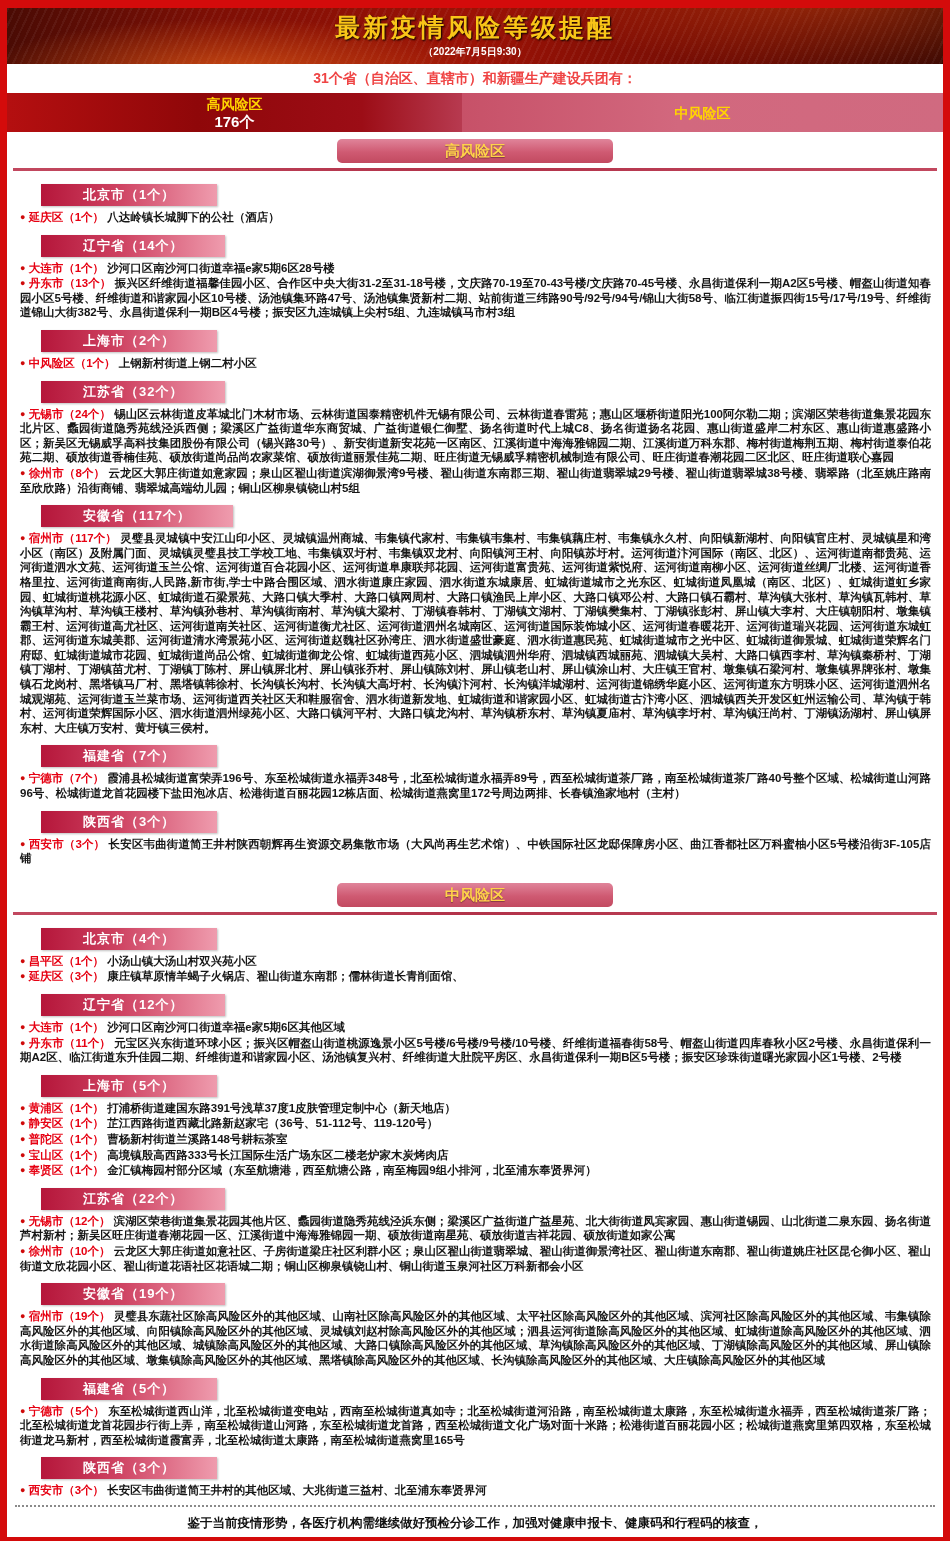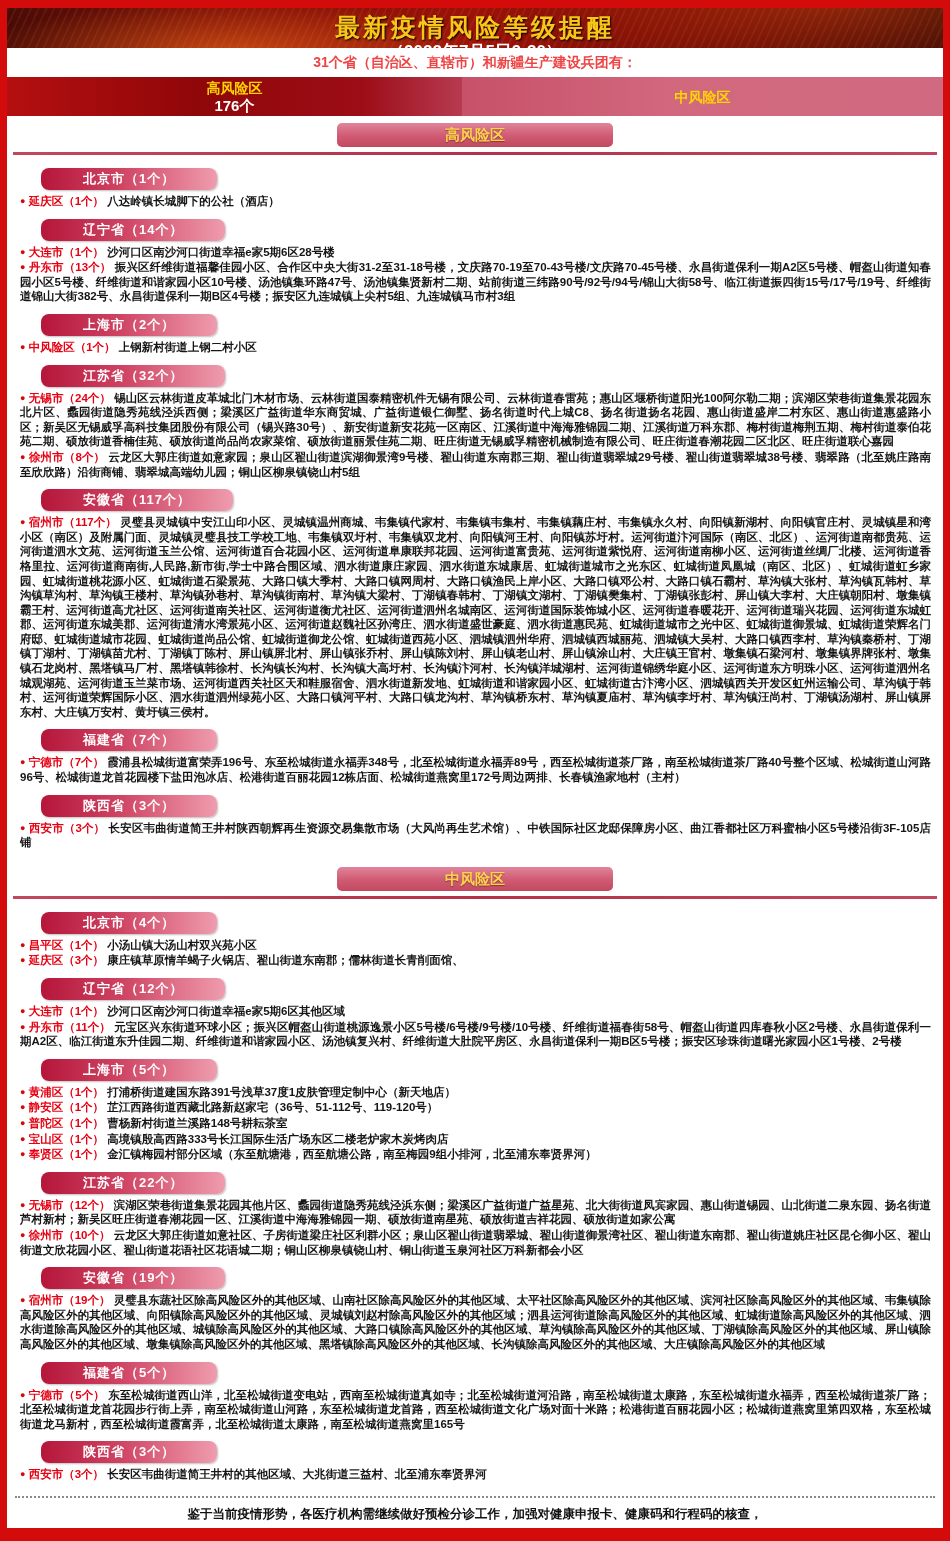--- a/index.html
+++ b/index.html
@@ -5,32 +5,32 @@
   * { margin:0; padding:0; box-sizing:border-box; }
   html,body { background:#fff; }
   body { width:950px; font-family:"Liberation Sans","DejaVu Sans",sans-serif; }
   .page {
     width:950px; min-height:1541px; background:#fff;
     border:7px solid #d40b0b; border-top-width:8px; border-bottom-width:13px;
     display:flex; flex-direction:column;
   }
   
   .banner {
-    height:40px; position:relative; text-align:center; padding-top:4px;
+    height:56px; position:relative; text-align:center; padding-top:4px;
     background:
       radial-gradient(ellipse 420px 90px at 24% 115%, rgba(255,120,30,.55), rgba(255,120,30,0) 60%),
       radial-gradient(ellipse 500px 120px at 88% -20%, rgba(255,90,20,.35), rgba(255,90,20,0) 60%),
       repeating-linear-gradient(115deg, rgba(255,255,255,.05) 0 2px, rgba(0,0,0,0) 2px 7px),
       linear-gradient(90deg,#4a0b04 0%,#7e0f05 22%,#9c1206 50%,#6f0d04 78%,#3f0a03 100%);
   }
   .banner-title {
     font-size:25px; font-weight:bold; letter-spacing:3px; color:#f9c518;
     text-shadow:1px 1px 2px #000; line-height:30px;
   }
-  .banner-date { font-size:17px; font-weight:bold; color:#ffffff; line-height:19px; }
+  .banner-date { font-size:10px; font-weight:bold; color:#ffffff; line-height:19px; }
   
   .subtitle { text-align:center; font-size:14px; font-weight:bold; color:#ef4444; padding:6px 0 5px; }
   
   .statbar { display:flex; height:39px; width:100%; }
   .stat { display:flex; flex-direction:column; justify-content:center; text-align:center; }
   .stat.high {
     width:48.6%;
     background:linear-gradient(90deg,#b40f10 0%,#8f0709 42%,#9c0d16 78%,#b73a50 100%);
   }
   .stat.med {
@@ -44,21 +44,21 @@
   .section + .section { margin-top:10px; }
   .section-pill {
     width:276px; margin:7px auto 5px; height:24px; line-height:24px; text-align:center;
     background:linear-gradient(180deg,#e0849a 0%,#cf5a72 55%,#c24a60 100%);
     border-radius:5px; font-size:15px; font-weight:bold; color:#ffd24a;
     text-shadow:0 1px 1px rgba(0,0,0,.35);
   }
   .section-rule { height:3px; margin:0 6px 4px; background:linear-gradient(90deg,#c2485f,#b23249 50%,#c2485f); }
   .prov-pill {
     display:inline-block; margin:9px 0 4px 34px; height:22px; line-height:22px;
-    padding:0 42px; border-radius:8px;
+    padding:0 42px; border-radius:0;
     background:linear-gradient(90deg,#b5163a 0%,#cf4463 45%,#ef9cae 100%);
     font-size:13px; font-weight:bold; color:#ffffff; letter-spacing:1px;
     box-shadow:1px 1px 2px rgba(0,0,0,.25);
   }
   .prov-block { display:block; }
   .item {
     padding:0 12px 1px 13px; font-size:11.5px; font-weight:bold; color:#161616;
     line-height:14.6px; text-align:justify;
   }
   .item .dot { color:#cf0a0a; font-size:9px; vertical-align:1px; }

